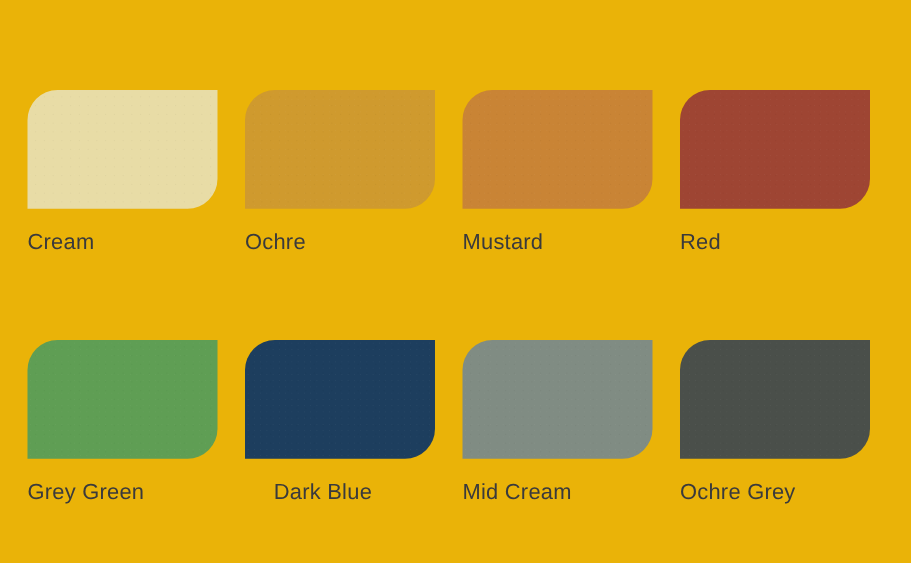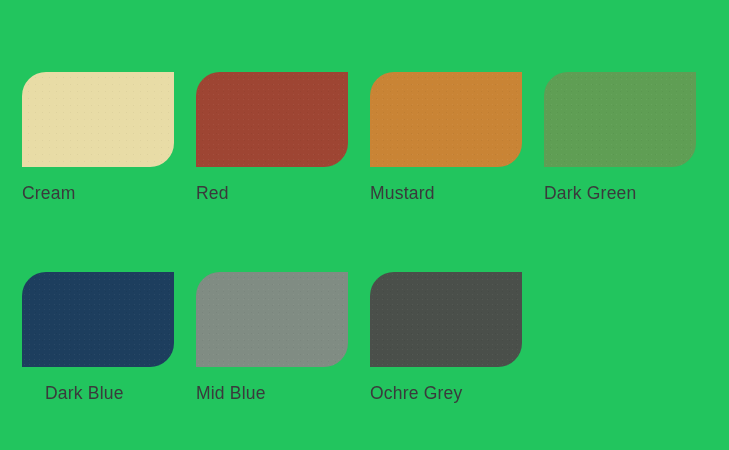--- a/index.html
+++ b/index.html
@@ -70,53 +70,57 @@
     font-size: 17.5px;
     line-height: 20px;
     letter-spacing: 0.2px;
     color: #3a3a3c;
     white-space: nowrap;
   }
 </style>
 </head>
 <body style="background-color: rgb(255, 255, 255);">
 
-<div id="palette-board" style="background-color: #22c55e;">
+<div id="palette-board" style="background-color: #eab308;">
 
   <div class="swatch-grid">
 
     <div class="swatch-cell">
       <div class="swatch-chip" style="background-color: rgb(232, 220, 166);"></div>
       <div class="swatch-label" style="color: rgb(58, 58, 60);">Cream</div>
     </div>
 
-
     <div class="swatch-cell">
-      <div class="swatch-chip" style="background-color: rgb(158, 69, 51);"></div>
-      <div class="swatch-label" style="color: rgb(58, 58, 60);">Red</div>
+      <div class="swatch-chip" style="background-color: rgb(207, 154, 46);"></div>
+      <div class="swatch-label" style="color: rgb(58, 58, 60);">Ochre</div>
     </div>
 
     <div class="swatch-cell">
       <div class="swatch-chip" style="background-color: rgb(201, 132, 53);"></div>
       <div class="swatch-label" style="color: rgb(58, 58, 60);">Mustard</div>
     </div>
 
     <div class="swatch-cell">
+      <div class="swatch-chip" style="background-color: rgb(158, 69, 51);"></div>
+      <div class="swatch-label" style="color: rgb(58, 58, 60);">Red</div>
+    </div>
+
+    <div class="swatch-cell">
       <div class="swatch-chip" style="background-color: rgb(95, 158, 84);"></div>
-      <div class="swatch-label" style="color: rgb(58, 58, 60);">Dark Green</div>
+      <div class="swatch-label" style="color: rgb(58, 58, 60);">Grey Green</div>
     </div>
 
     <div class="swatch-cell">
       <div class="swatch-chip" style="background-color: rgb(29, 62, 94);"></div>
       <div class="swatch-label" style="color: rgb(58, 58, 60); margin-left: 23px;">Dark Blue</div>
     </div>
 
     <div class="swatch-cell">
       <div class="swatch-chip" style="background-color: rgb(128, 140, 131);"></div>
-      <div class="swatch-label" style="color: rgb(58, 58, 60);">Mid Blue</div>
+      <div class="swatch-label" style="color: rgb(58, 58, 60);">Mid Cream</div>
     </div>
 
     <div class="swatch-cell">
       <div class="swatch-chip" style="background-color: rgb(74, 79, 74);"></div>
       <div class="swatch-label" style="color: rgb(58, 58, 60);">Ochre Grey</div>
     </div>
 
   </div>
 </div>
 

